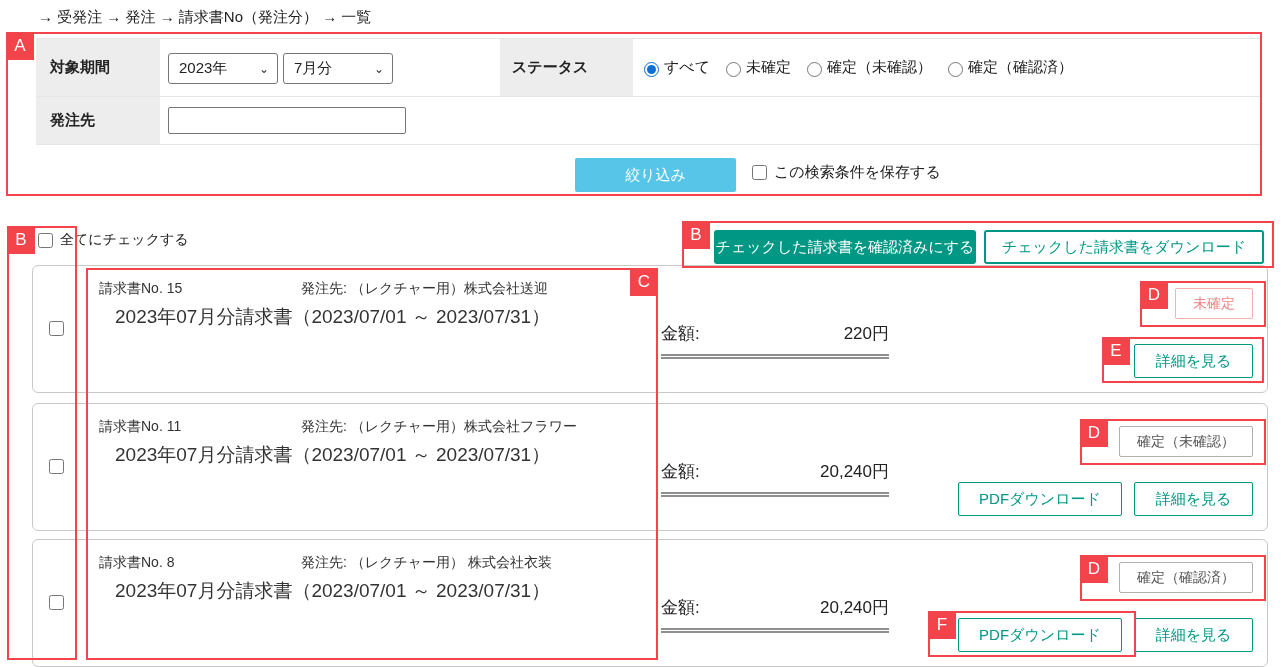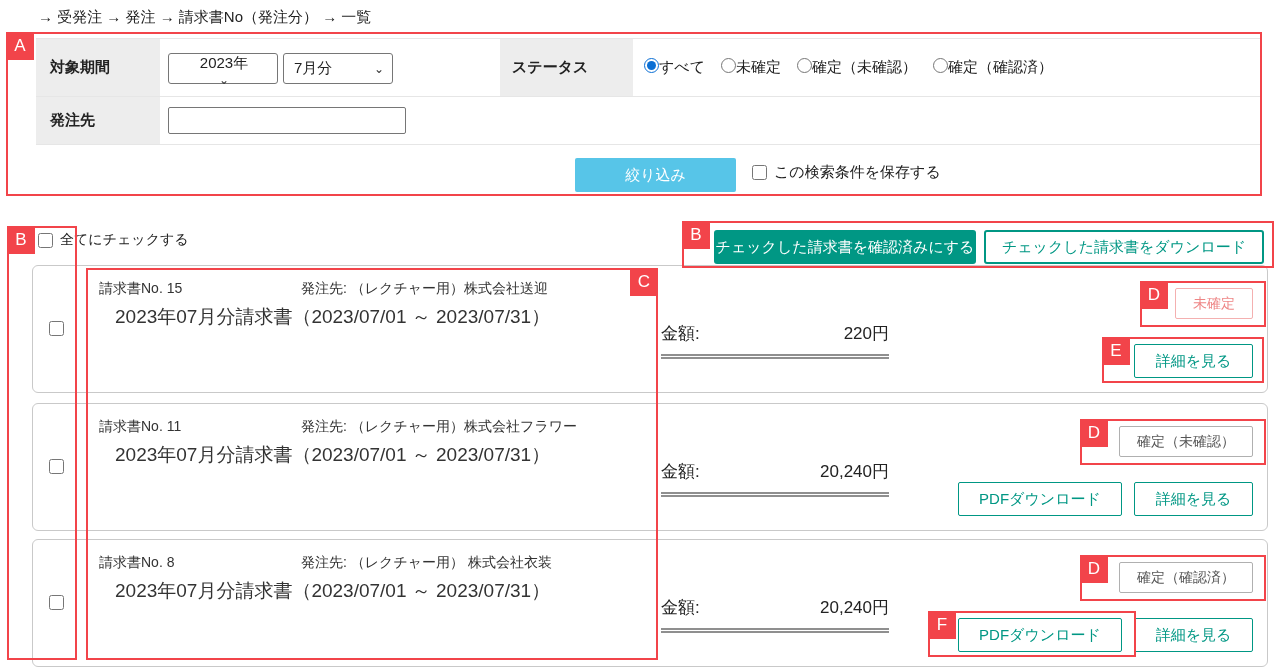--- a/index.html
+++ b/index.html
@@ -27,27 +27,27 @@
     padding-left:14px; font-size:15px; font-weight:bold; color:#222;
   }
   .label-cell.status-cell { left:464px; width:133px;padding-left:12px; }
   .select-box {
     position:absolute; top:14px; width:110px; height:31px;
     border:1px solid #767676; border-radius:3px; background:#fff;
     display:flex; align-items:center; justify-content:space-between;
     padding:0 8px 0 10px; font-size:15px; cursor:default;
   }
   .select-box .caret { font-size:12px; color:#333; }
-  .year-select { left:132px;flex-direction:column; }
+  .year-select { left:132px; }
   .month-select { left:247px;gap:36px; }
   .radio-group {
     position:absolute; left:608px; top:0; bottom:0;
     display:flex; align-items:center; gap:16px; font-size:15px;
   }
-  .radio-opt { display:flex; align-items:flex-start; }
+  .radio-opt { display:flex; align-items:flex-end; gap:5px; }
   .radio-opt input { width:15px; height:15px; accent-color:#0b6fd4; }
   .client-input {
     position:absolute; left:132px; top:10px; width:238px; height:27px;
     border:1px solid #767676; border-radius:2px; font-size:14px; padding:0 6px;
     font-family:inherit;
   }
 
   
   .filter-btn {
     left:575px; top:158px; width:161px; height:34px;

